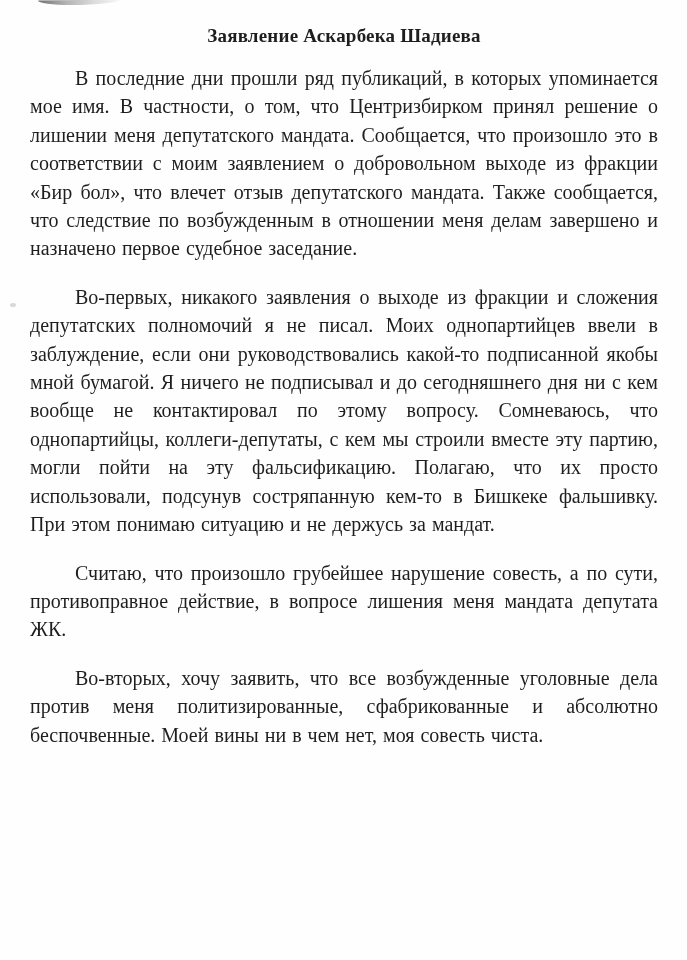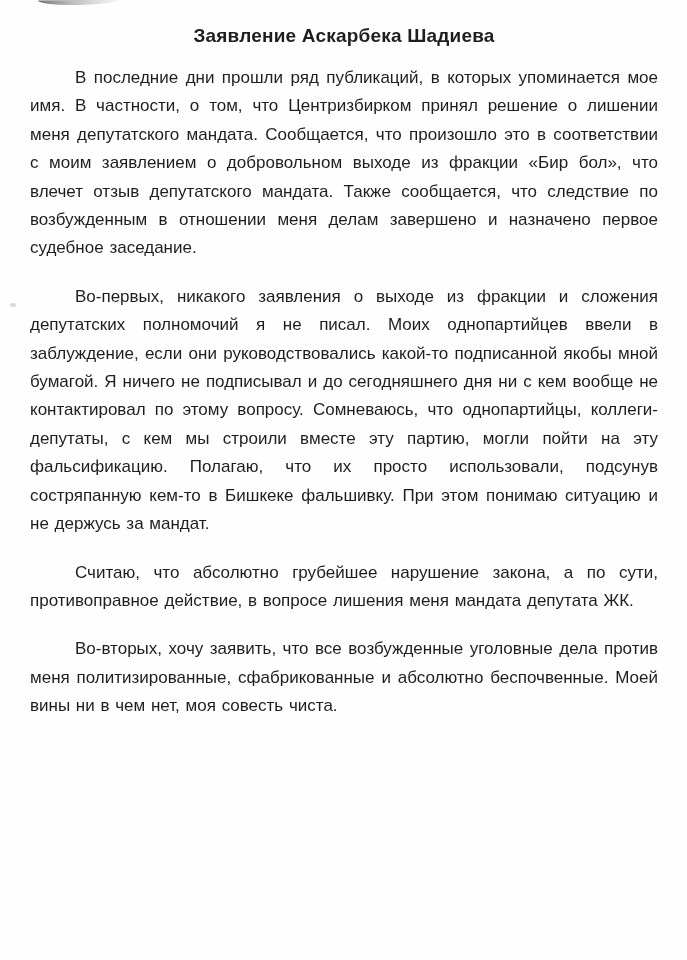--- a/index.html
+++ b/index.html
@@ -7,21 +7,21 @@
     padding: 0;
     background: #ffffff;
   }
   .page {
     position: relative;
     width: 687px;
     height: 960px;
     margin: 0 auto;
     background: #fefefe;
     overflow: hidden;
-    font-family: Liberation Sans, sans-serif;
+    font-family: Liberation Serif, serif;
     color: #1e1e1e;
     box-sizing: border-box;
     padding: 16px 29px 0 30px;
   }
   
   .scan-artifact {
     position: absolute;
     top: 0;
     left: 38px;
     width: 82px;
@@ -46,34 +46,34 @@
   .title {
     margin: 6px 0 14px 0;
     font-size: 19px;
     line-height: 28px;
     font-weight: bold;
     text-align: center;
     letter-spacing: 0.2px;
   }
   .para {
     margin: 0 0 20px 0;
-    font-size: 17px;
+    font-size: 20px;
     line-height: 28.4px;
     text-align: justify;
     text-indent: 45px;
     word-spacing: 1px;
   }
 </style>
 </head>
 <body>
 
 <div class="page">
   <div class="scan-artifact"></div>
   <div class="scan-speck"></div>
 
   <h1 class="title">Заявление Аскарбека Шадиева</h1>
 
   <p class="para">В последние дни прошли ряд публикаций, в которых упоминается мое имя. В частности, о том, что Центризбирком принял решение о лишении меня депутатского мандата. Сообщается, что произошло это в соответствии с моим заявлением о добровольном выходе из фракции «Бир бол», что влечет отзыв депутатского мандата. Также сообщается, что следствие по возбужденным в отношении меня делам завершено и назначено первое судебное заседание.</p>
   <p class="para">Во-первых, никакого заявления о выходе из фракции и сложения депутатских полномочий я не писал. Моих однопартийцев ввели в заблуждение, если они руководствовались какой-то подписанной якобы мной бумагой. Я ничего не подписывал и до сегодняшнего дня ни с кем вообще не контактировал по этому вопросу. Сомневаюсь, что однопартийцы, коллеги-депутаты, с кем мы строили вместе эту партию, могли пойти на эту фальсификацию. Полагаю, что их просто использовали, подсунув состряпанную кем-то в Бишкеке фальшивку. При этом понимаю ситуацию и не держусь за мандат.</p>
-  <p class="para">Считаю, что абсолютно грубейшее нарушение закона, а по сути, противоправное действие, в вопросе лишения меня мандата депутата ЖК.</p>
+  <p class="para">Считаю, что произошло грубейшее нарушение совесть, а по сути, противоправное действие, в вопросе лишения меня мандата депутата ЖК.</p>
   <p class="para">Во-вторых, хочу заявить, что все возбужденные уголовные дела против меня политизированные, сфабрикованные и абсолютно беспочвенные. Моей вины ни в чем нет, моя совесть чиста.</p>
 
 </div>
 
 </body></html>

